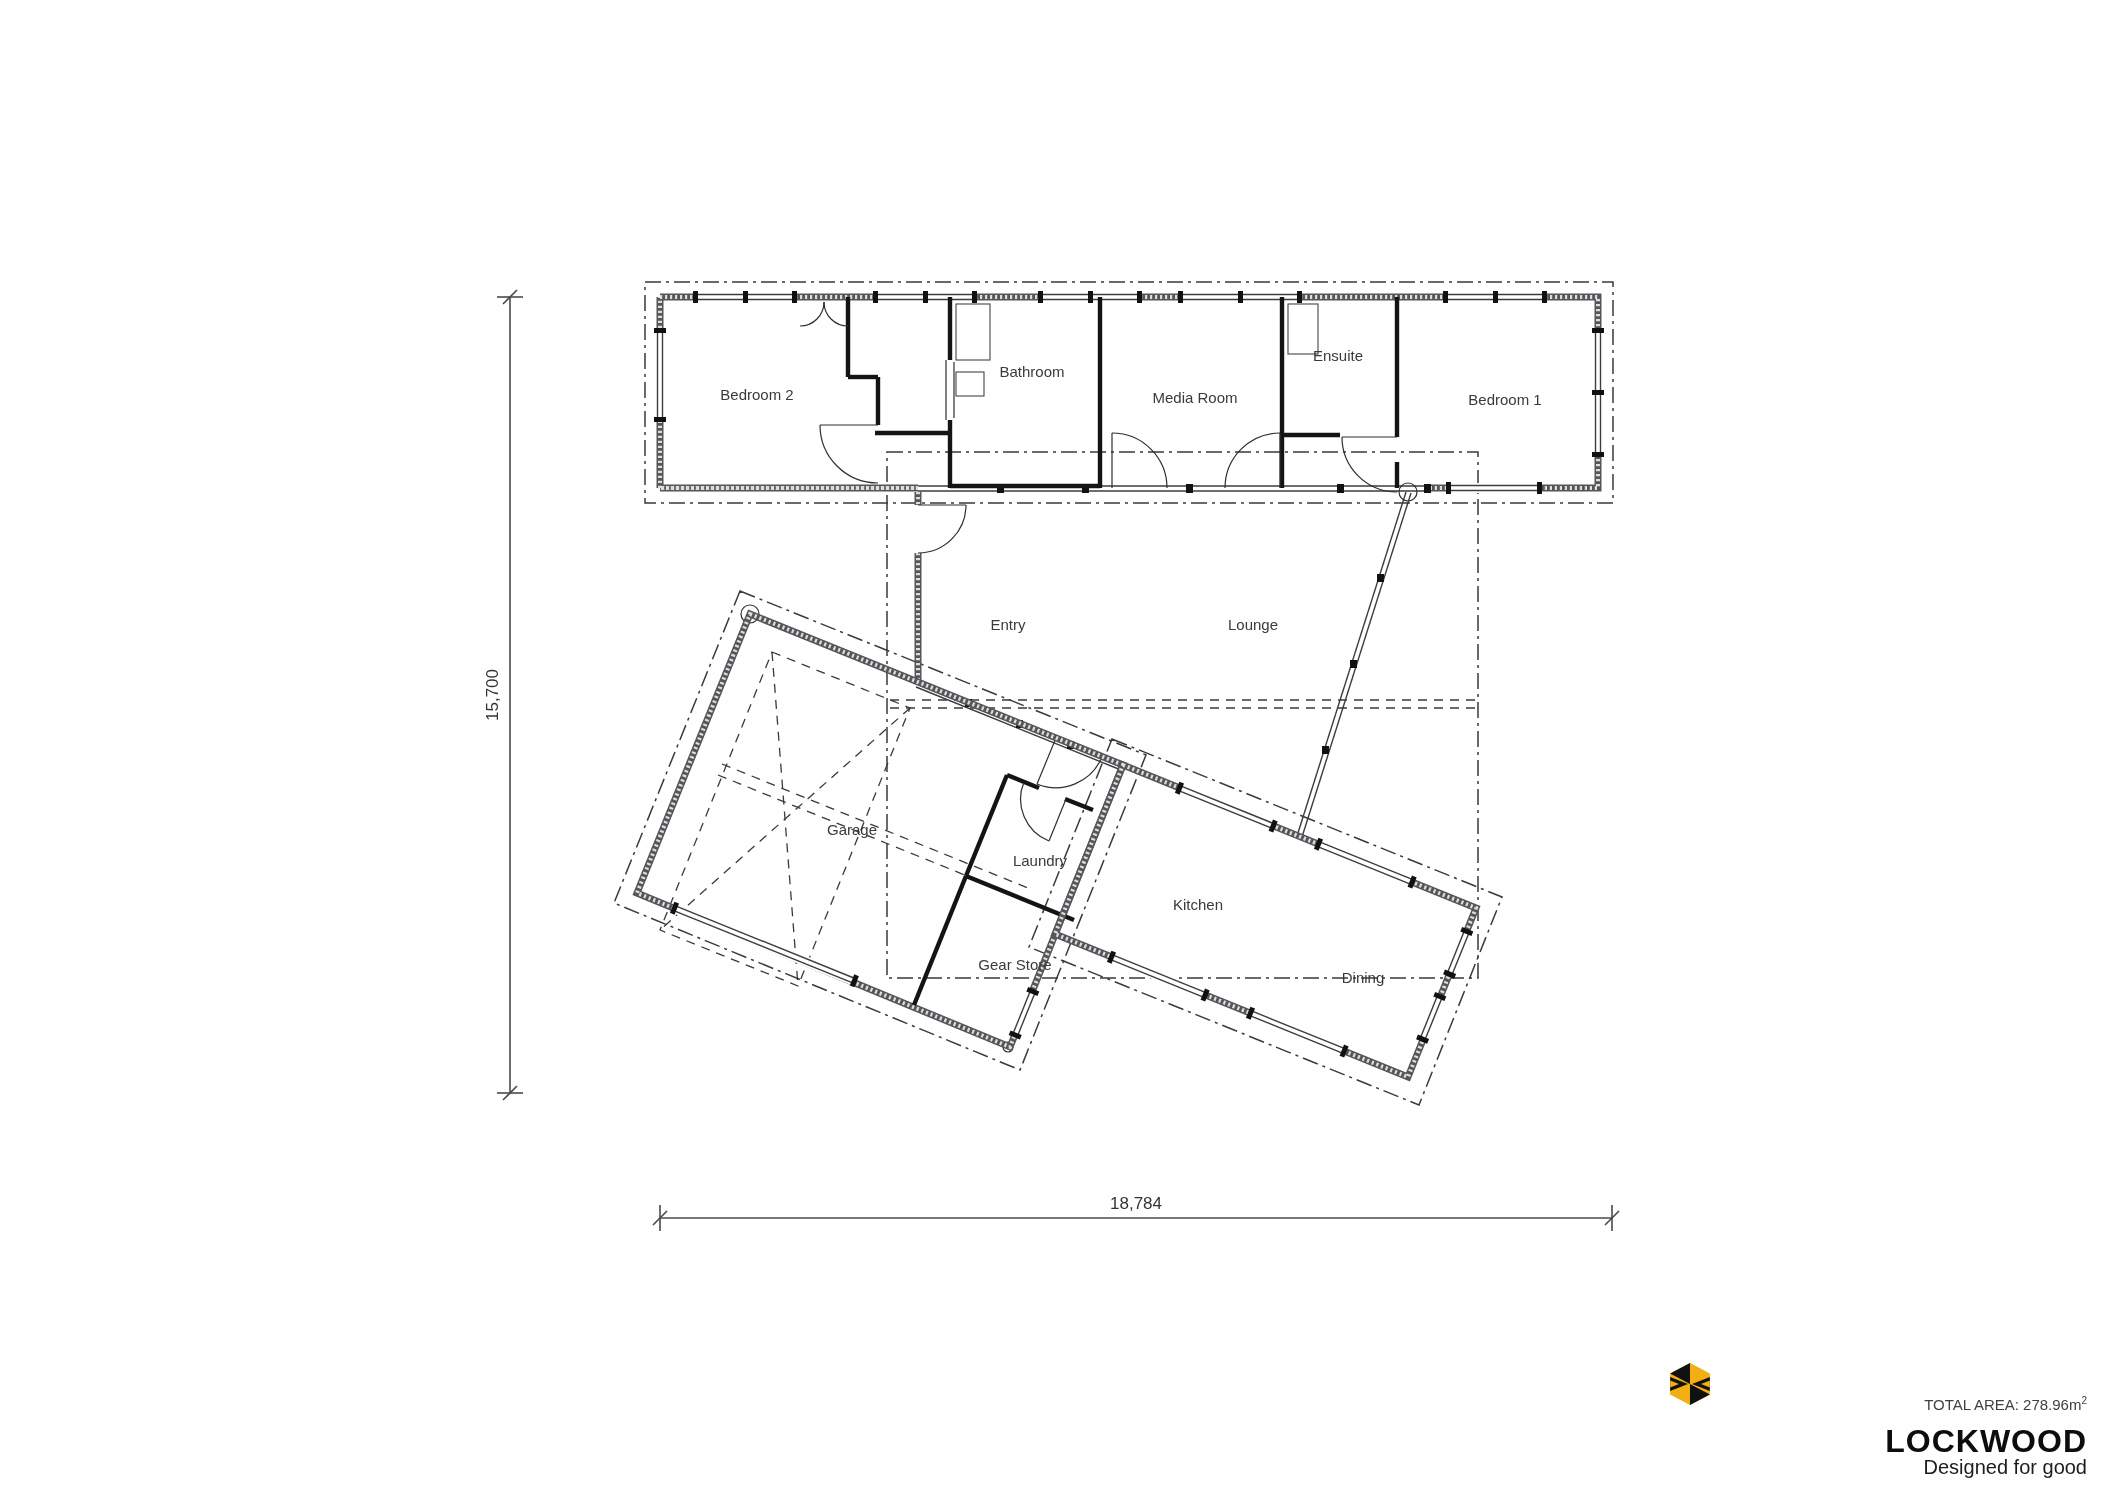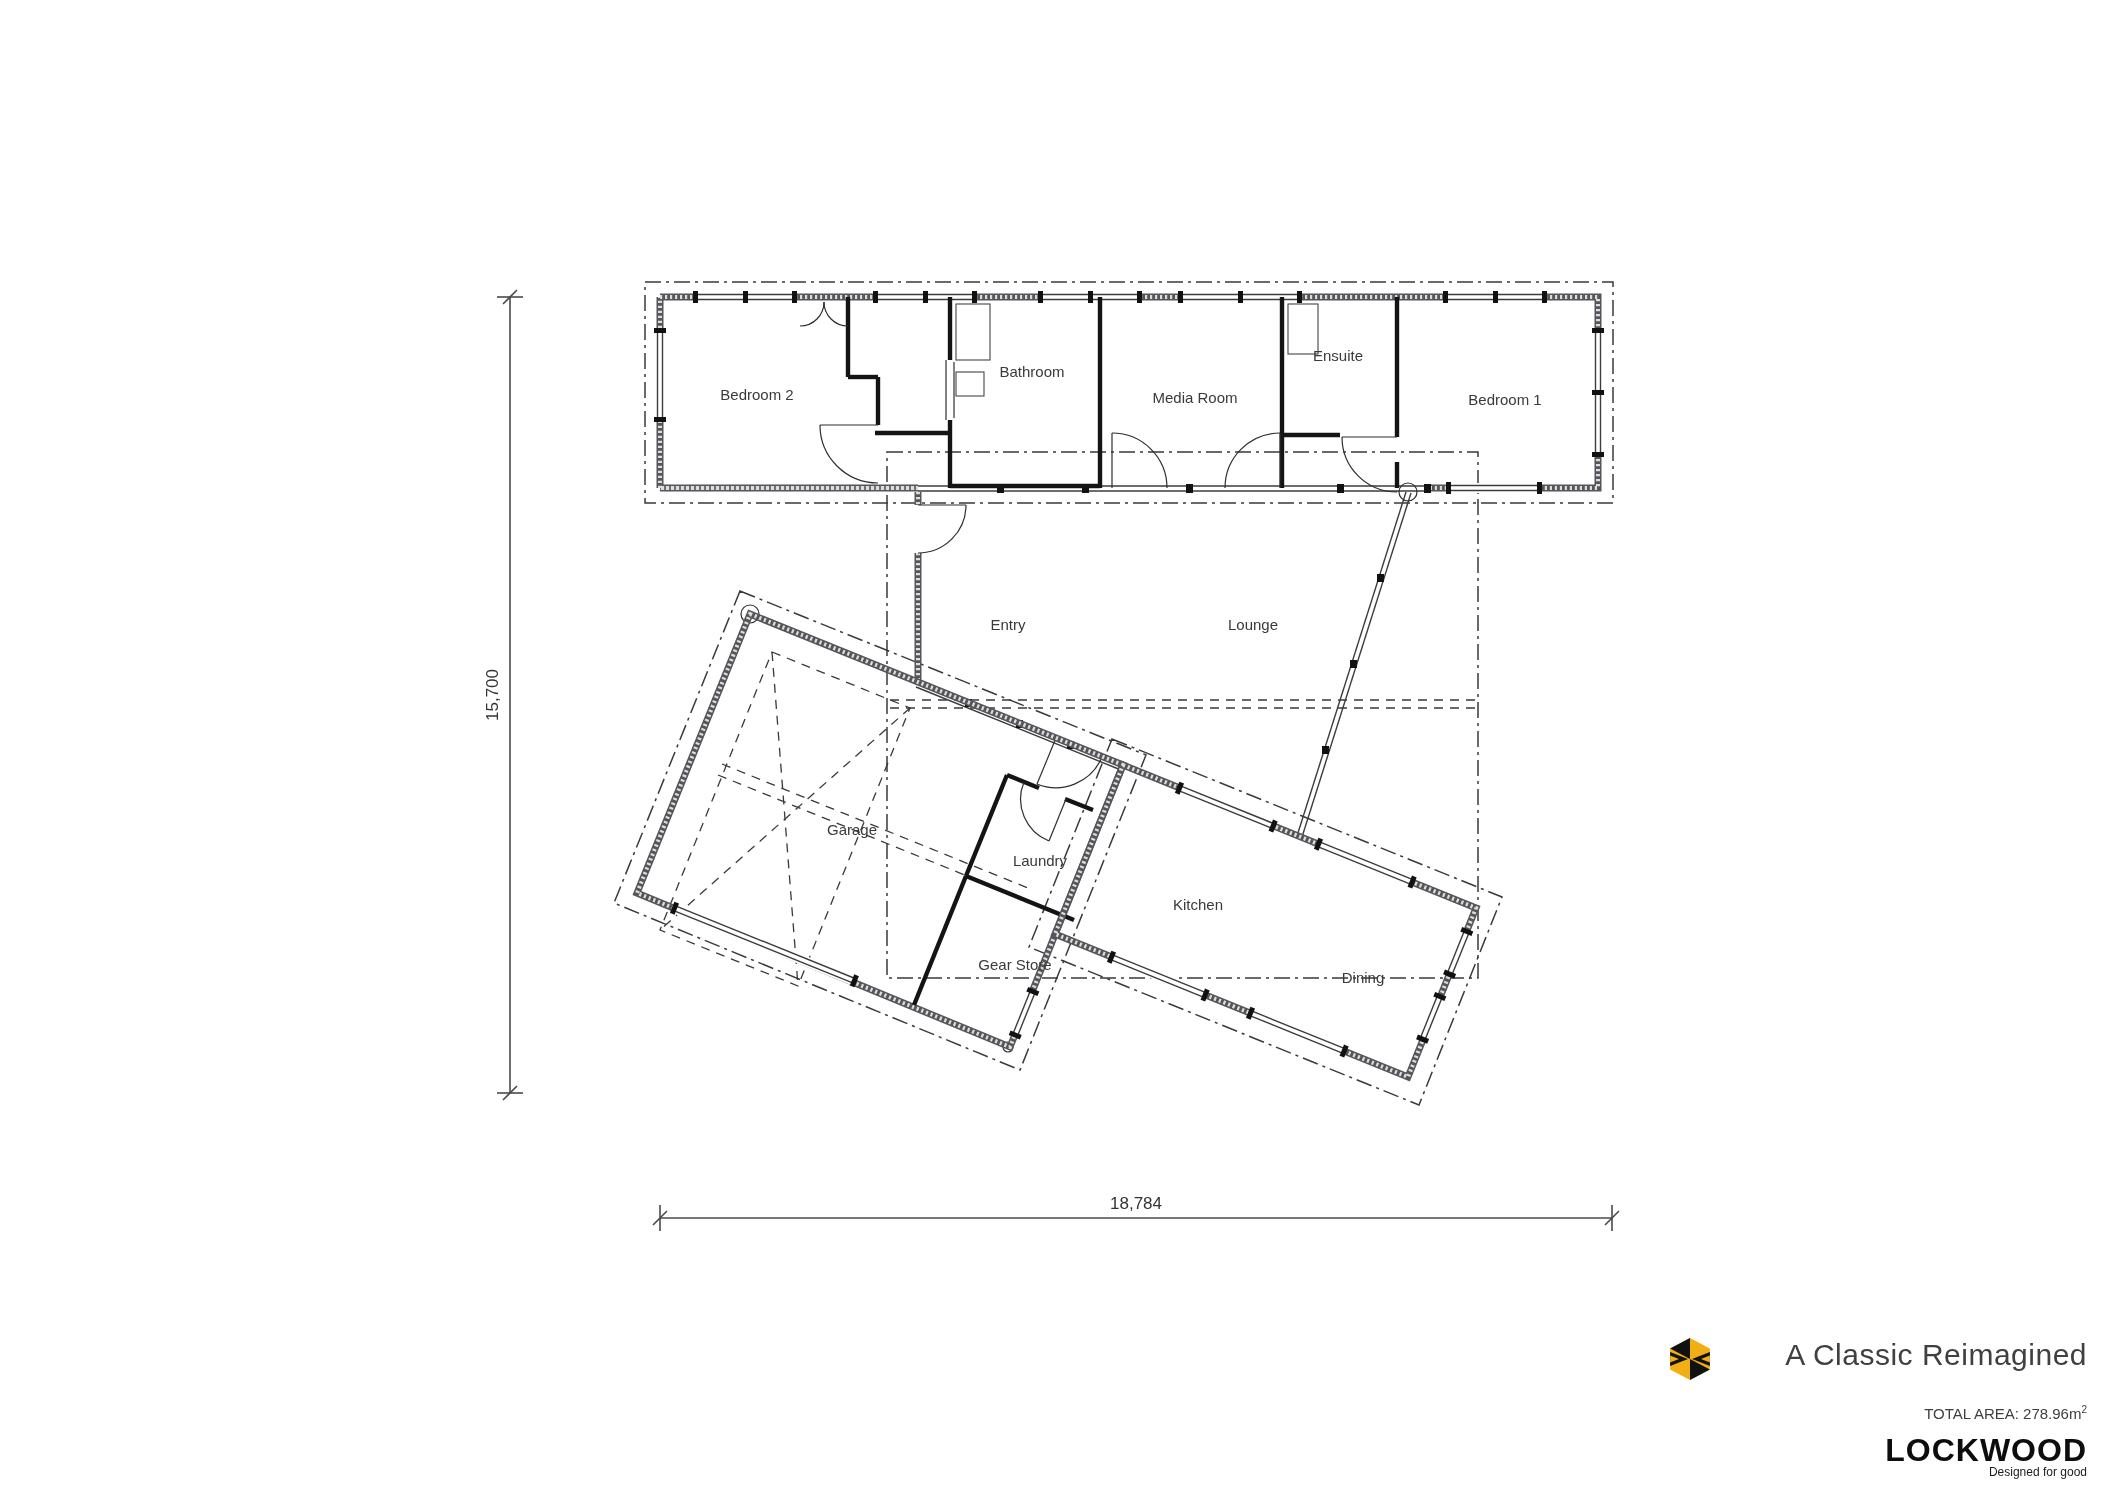--- a/index.html
+++ b/index.html
@@ -19,21 +19,21 @@
   .roomlbl{font-size:15px;fill:#3a3a3a;text-anchor:middle;}
   .dimlbl {font-size:17px;fill:#333;text-anchor:middle;}
   .fixt {stroke:#444;stroke-width:1.1;fill:none;}
   
   #titleblock{position:absolute;right:30px;bottom:18px;width:420px;text-align:right;}
   #plan-title{font-size:30px;font-weight:300;color:#404040;letter-spacing:.5px;}
   #total-area{margin-top:32px;font-size:15px;color:#3f3f3f;}
   #total-area sup{font-size:10px;}
   #logo-row{margin-top:10px;display:flex;align-items:center;justify-content:flex-end;gap:10px;}
   #brand{font-size:32px;font-weight:bold;color:#0d0d0d;letter-spacing:1px;}
-  #tagline{font-size:12px;color:#1c1c1c;margin-top:-4px;}
+  #tagline{font-size:20px;color:#1c1c1c;margin-top:-4px;}
 </style>
 </head>
 <body>
 
 <div id="page">
 
 <svg width="2117" height="1497" viewBox="0 0 2117 1497">
 
   <g>
     <line class="dim" x1="510" y1="297" x2="510" y2="1093"></line>
@@ -305,21 +305,20 @@
     <text class="roomlbl" x="1253" y="630">Lounge</text>
     <text class="roomlbl" x="852" y="835">Garage</text>
     <text class="roomlbl" x="1040" y="866">Laundry</text>
     <text class="roomlbl" x="1015" y="970">Gear Store</text>
     <text class="roomlbl" x="1198" y="910">Kitchen</text>
     <text class="roomlbl" x="1363" y="983">Dining</text>
   </g>
 </svg>
 
 <div id="titleblock">
-  <div id="plan-title">A Classic Reimagined</div>
   <div id="total-area"><span>TOTAL AREA: 278.96m</span><sup>2</sup></div>
   <div id="logo-row">
     <svg width="46" height="42" viewBox="0 0 46 42">
       <polygon points="23,0 42.9,10.5 42.9,31.5 23,42 3.1,31.5 3.1,10.5" fill="#F2AF13"></polygon>
       <polygon points="23,0 23,21 3.1,10.5" fill="#111"></polygon>
       <polygon points="23,42 23,21 42.9,31.5" fill="#111"></polygon>
       <polygon points="3.1,14 21,21 3.1,28" fill="#111"></polygon>
       <polygon points="42.9,14 25,21 42.9,28" fill="#111"></polygon>
       <polygon points="3.1,17.5 12,21 3.1,24.5" fill="#F2AF13"></polygon>
       <polygon points="42.9,17.5 34,21 42.9,24.5" fill="#F2AF13"></polygon>

